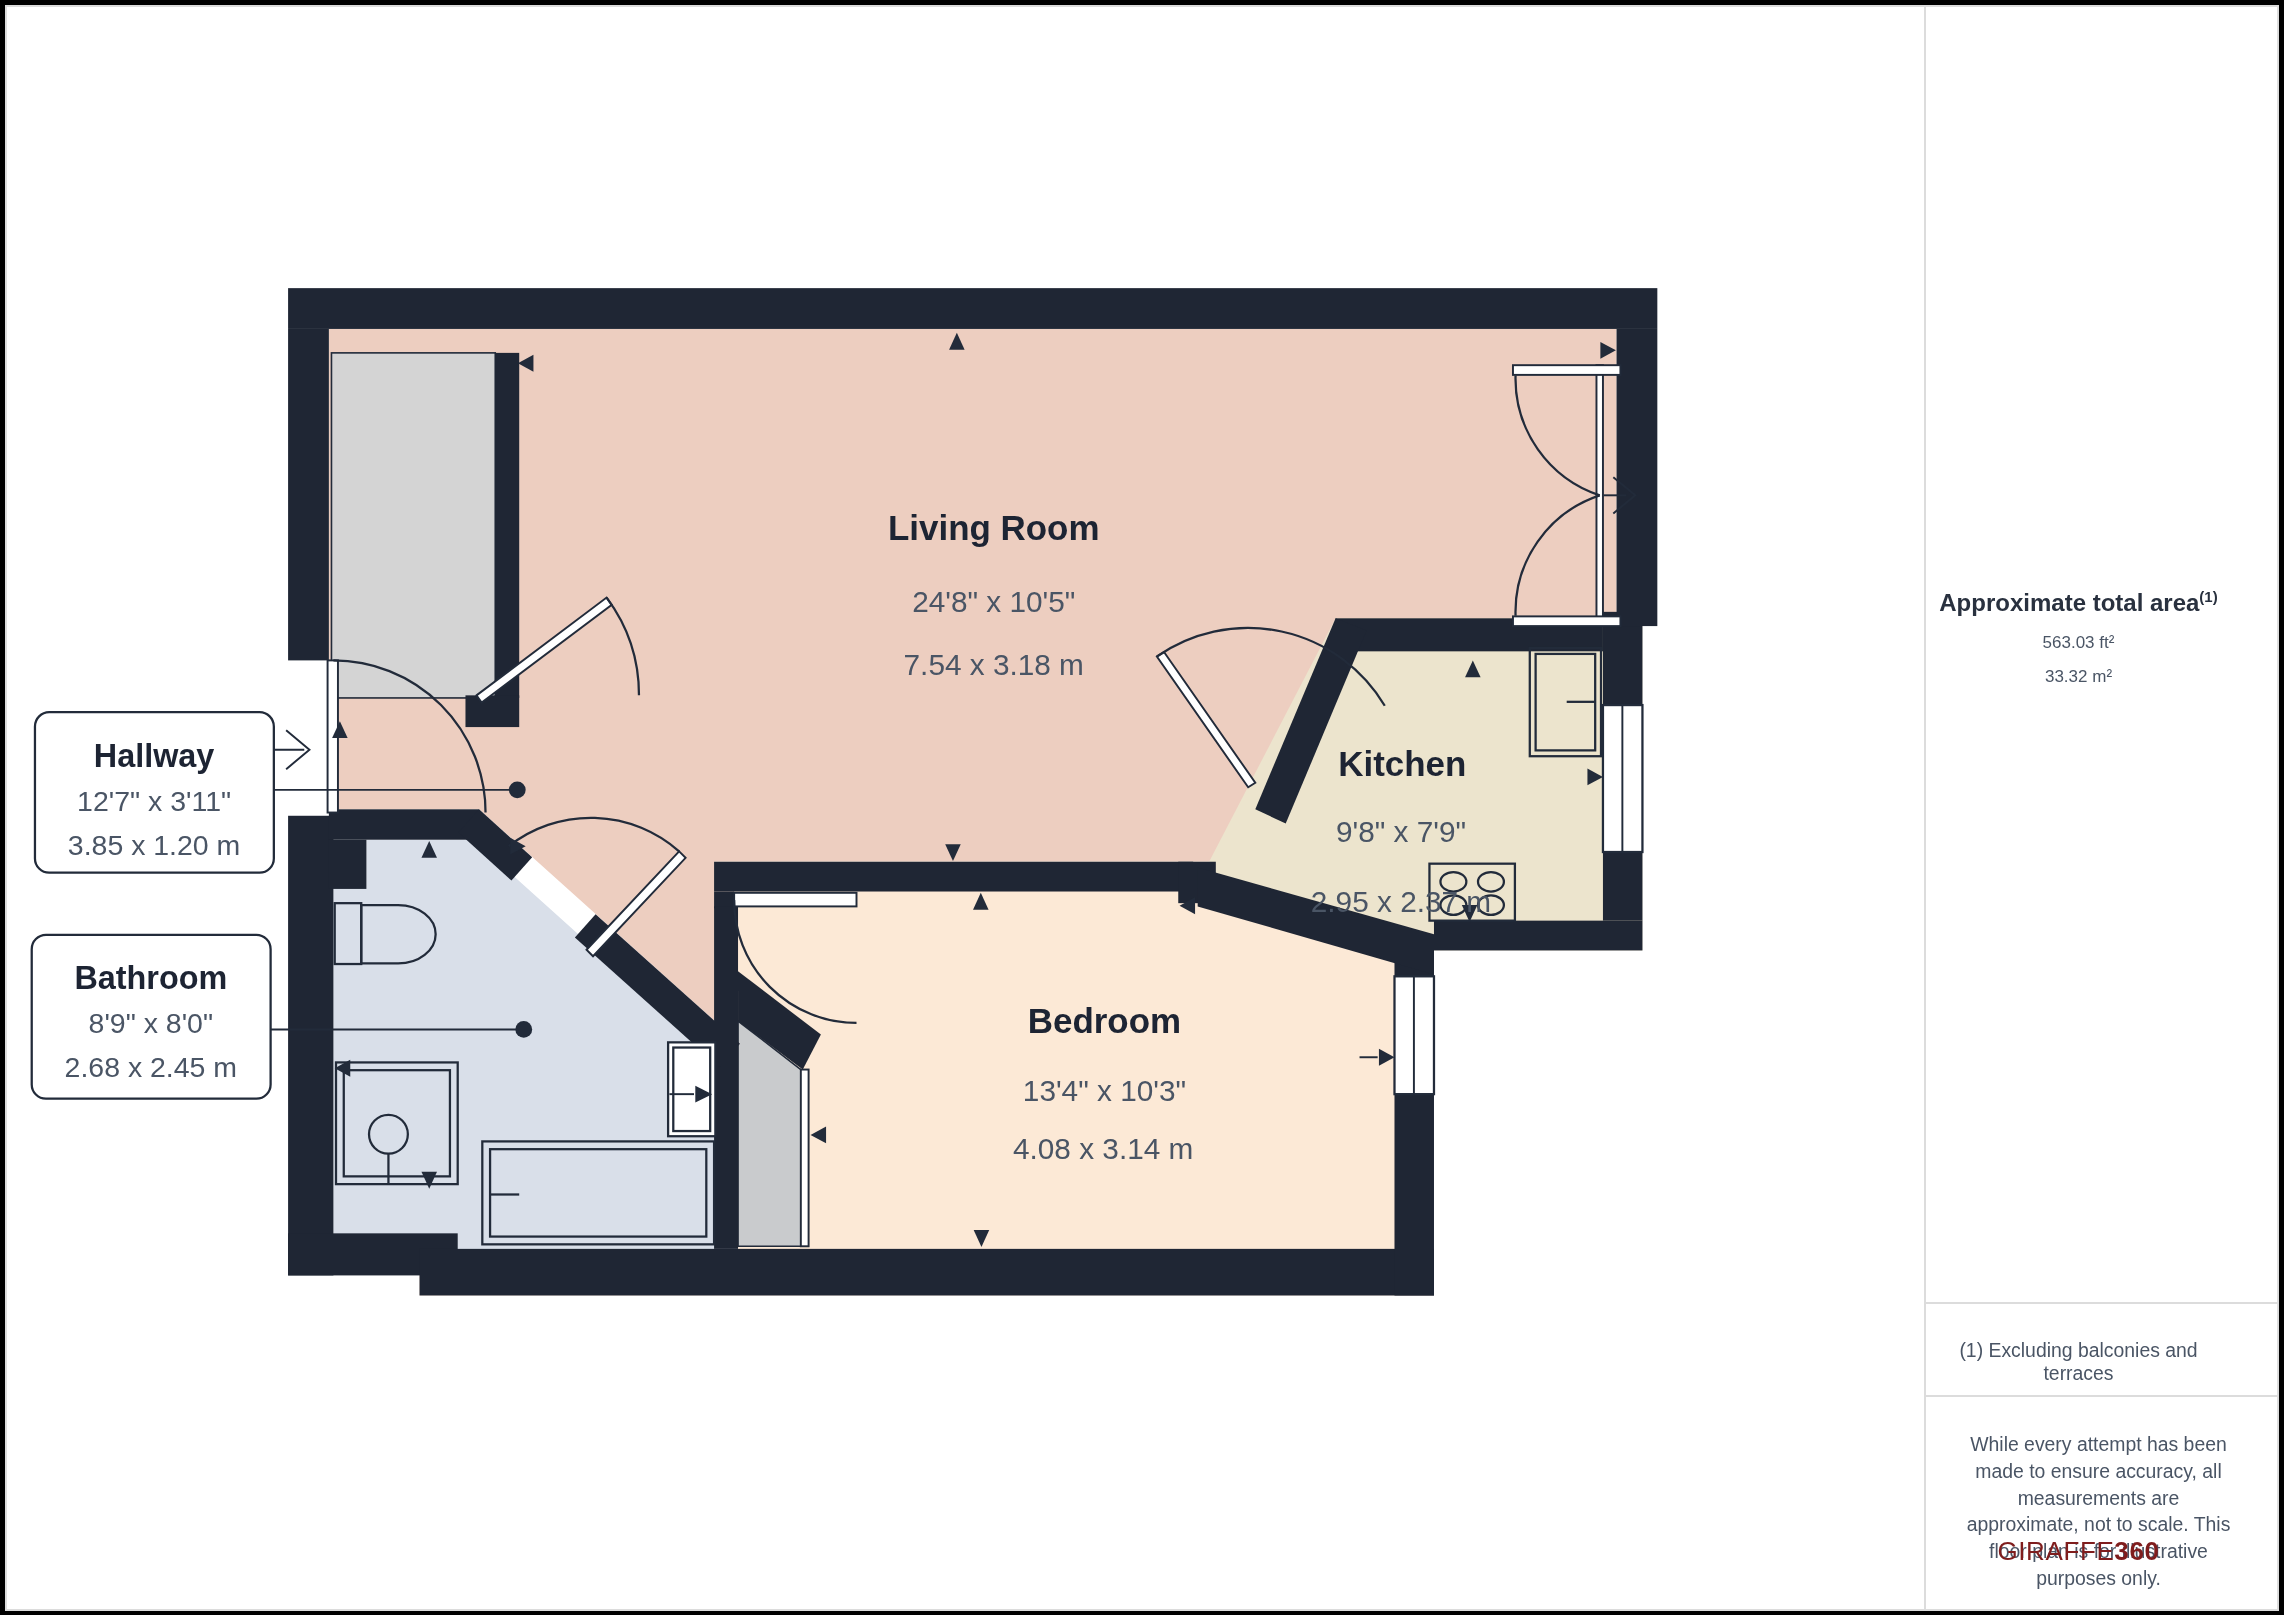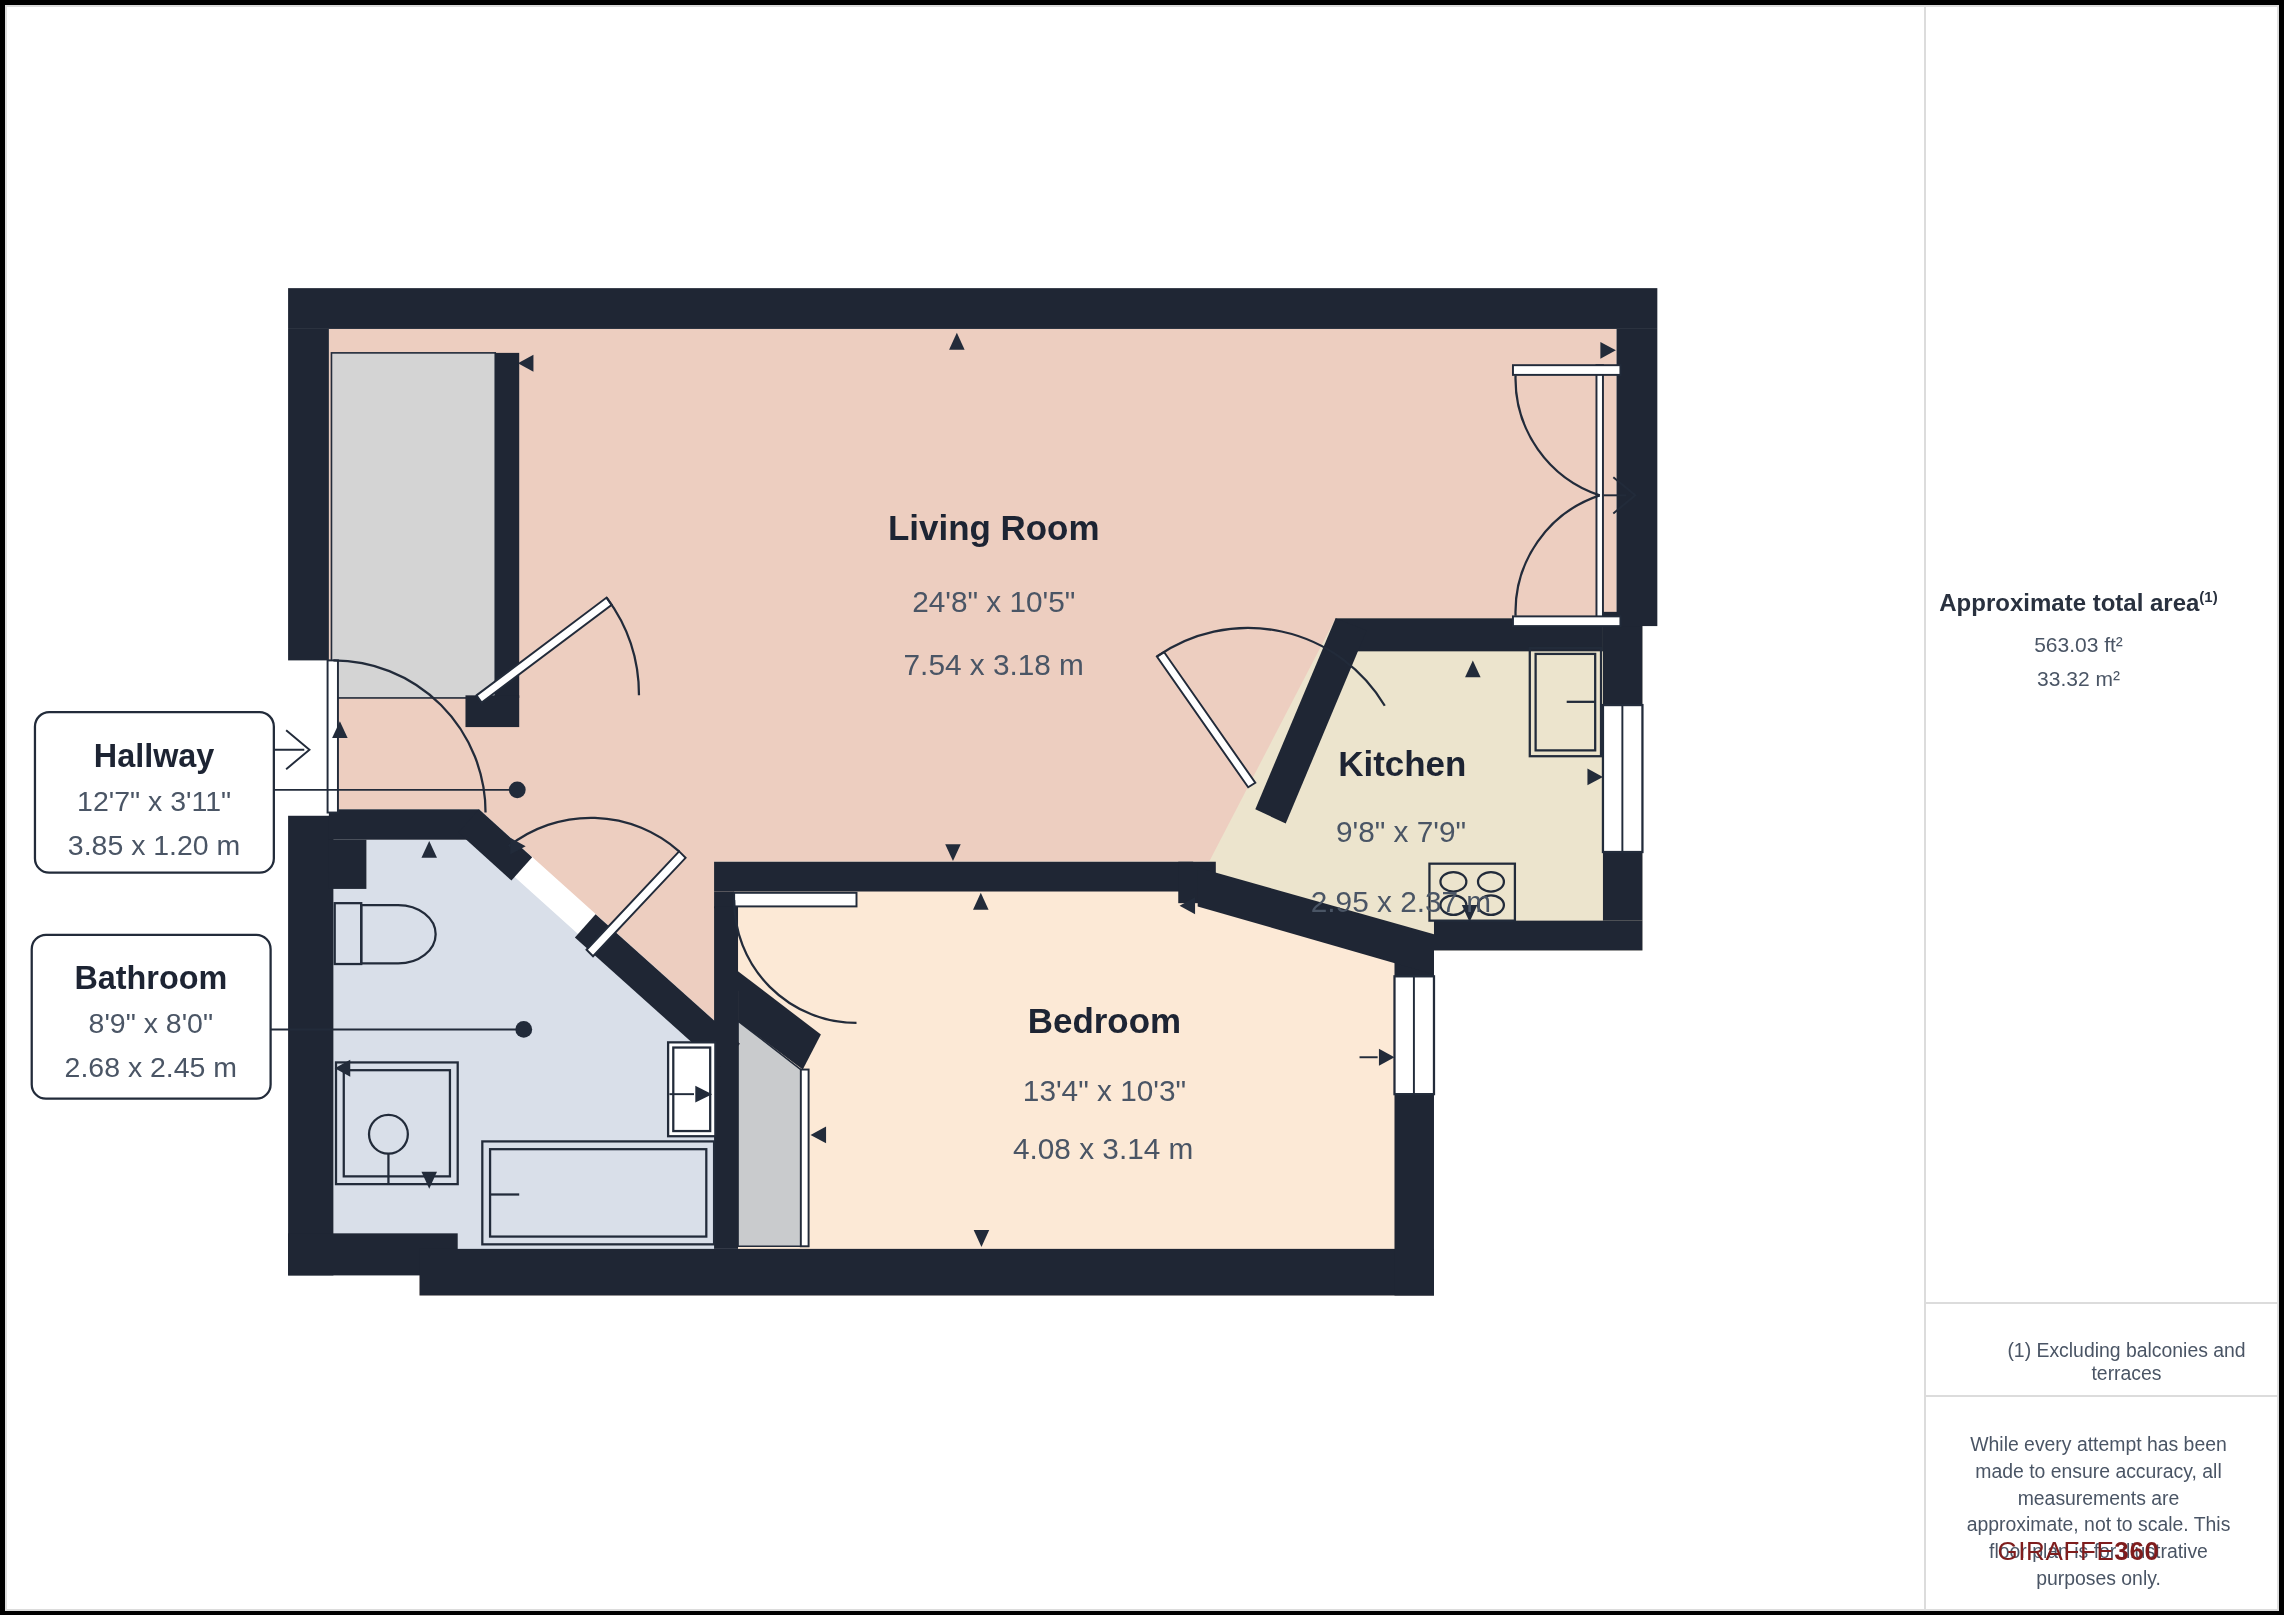--- a/index.html
+++ b/index.html
@@ -18,27 +18,27 @@
     z-index:50;
   }
   .plan-svg{position:absolute;left:0;top:0;}
   .sidebar-divider{
     position:absolute;left:1924px;top:5.8px;bottom:5.8px;width:1.9px;
     background:#dcdcdc;z-index:10;
   }
   .sb{position:absolute;left:1926px;width:305px;text-align:center;color:#29313f;z-index:11;}
   .sb-heading{top:588px;font-size:24px;font-weight:700;}
   .sb-heading sup{font-size:15px;font-weight:700;}
-  .sb-val{color:#4a5565;font-size:21px;}
+  .sb-val{color:#4a5565;font-size:17px;}
   .sb-ft{top:633px;}
   .sb-m{top:667px;}
   .sb-line{position:absolute;left:1926px;width:353px;height:1.9px;background:#dcdcdc;}
   .sb-line1{top:1302px;}
   .sb-line2{top:1395px;}
-  .sb-note{top:1339px;font-size:19.4px;color:#4a5565;margin-left:48px;}
+  .sb-note{top:1339px;font-size:19.4px;color:#4a5565;}
   .sb-par{top:1431px;font-size:19.4px;line-height:1.38;color:#4a5565;padding:0 19.4px;box-sizing:border-box;margin-left:20px;}
   .sb-logo{top:1536px;font-size:26px;color:#7f1d1d;letter-spacing:0.6px;}
   .sb-logo .brand-suffix{font-weight:700;}
   
   .ln{stroke:#222b3a;stroke-width:3;fill:none;}
   .arc{stroke:#222b3a;stroke-width:3.5;fill:none;}
   .leaf{fill:#ffffff;stroke:#222b3a;stroke-width:3;}
   .win{fill:#ffffff;stroke:#222b3a;stroke-width:3.5;}
   .fix{fill:none;stroke:#222b3a;stroke-width:3.5;}
   .leader{stroke:#222b3a;stroke-width:3;}

